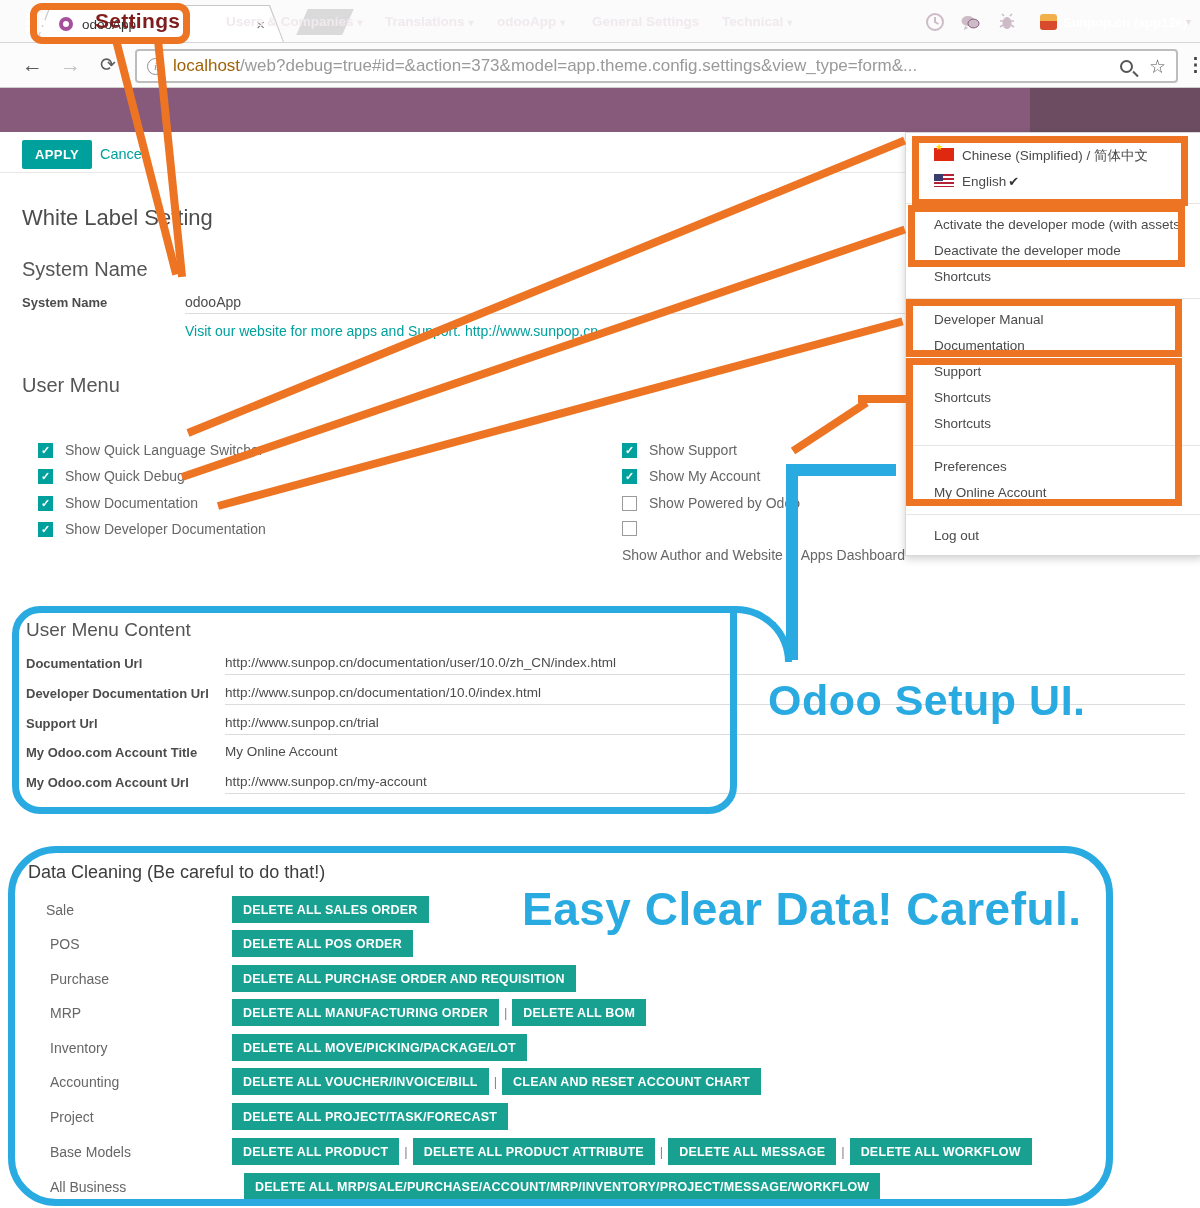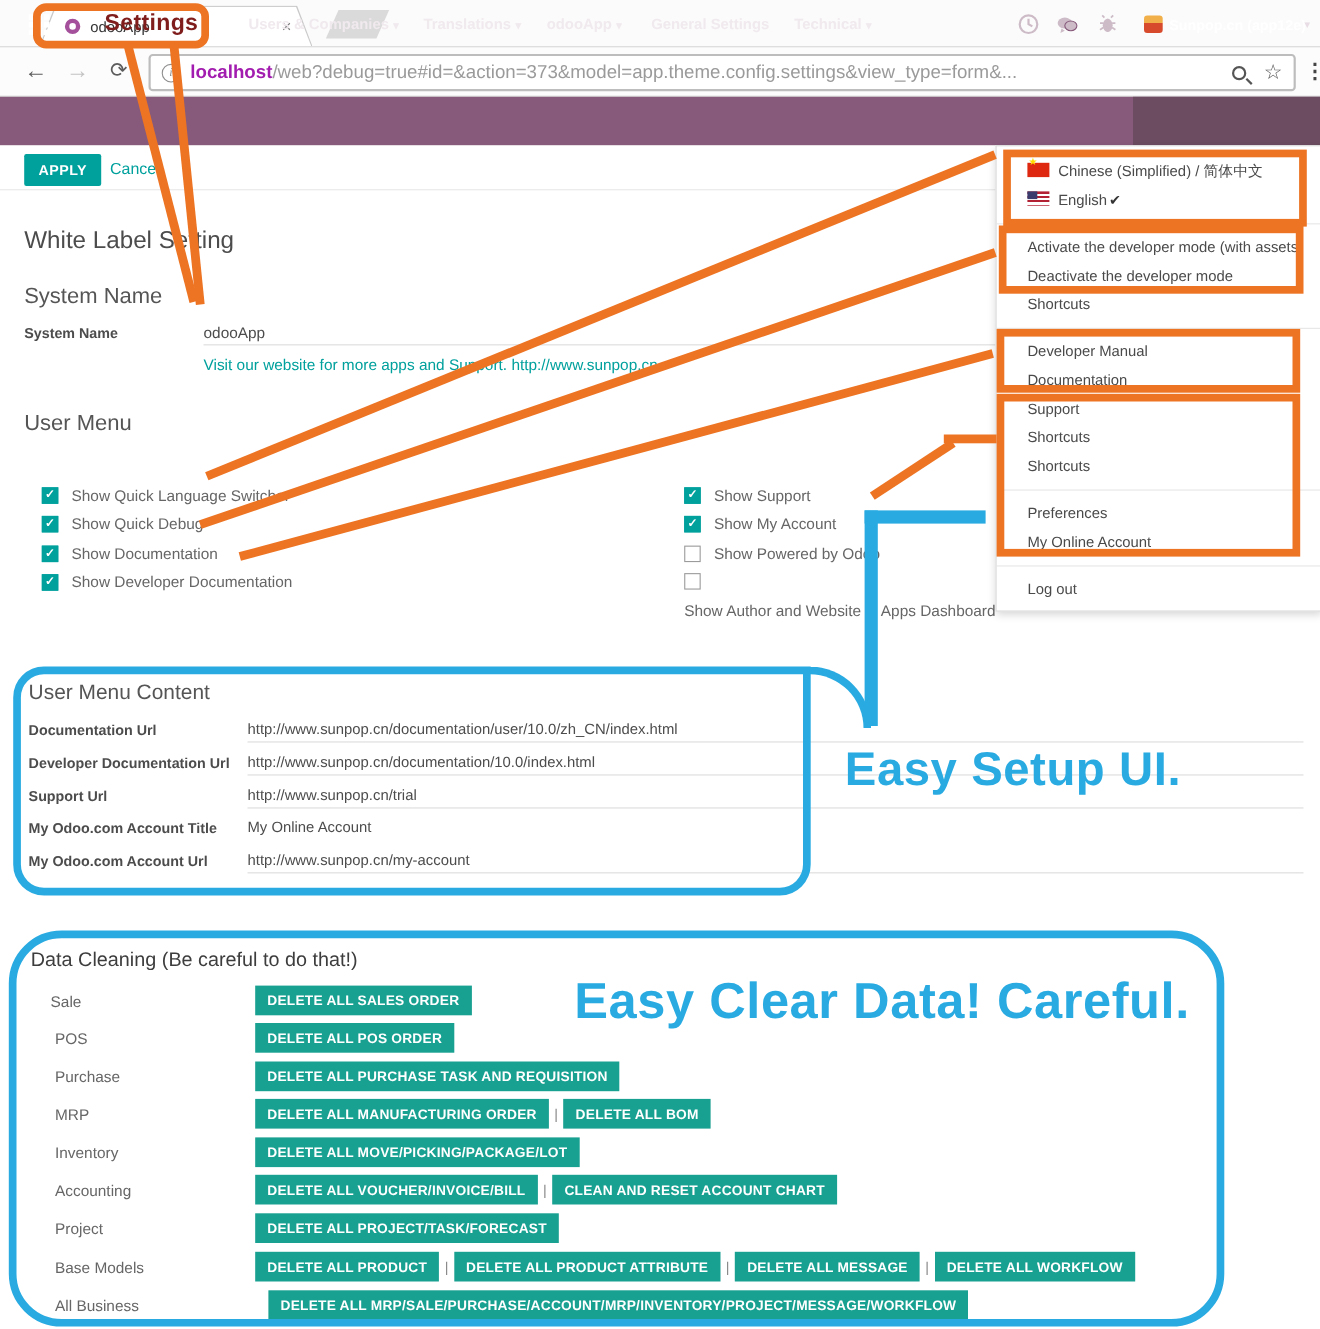--- a/index.html
+++ b/index.html
@@ -17,21 +17,21 @@
     display:flex; align-items:center; padding:0 18px 0 22px; }
   .favicon { width:14px; height:14px; border:4px solid #a4509b; border-radius:50%; background:#fff; flex:0 0 auto; }
   .tab-title { margin-left:9px; font-size:13.5px; color:#333; flex:1; }
   .tab-close { font-size:15px; color:#777; }
   .newtab { position:absolute; left:302px; top:9px; width:46px; height:26px; background:#dadada; transform:skewX(-24deg); }
   .urlrow { position:absolute; left:0; top:42px; width:1200px; height:46px; background:#fcfcfc; border-top:1px solid #d6d6d6; border-bottom:1px solid #cfcfcf; }
   .navbtn { position:absolute; top:9px; font-size:21px; color:#5c5c5c; line-height:26px; }
   .omnibox { position:absolute; left:135px; top:6px; width:1043px; height:34px; background:#fff; border:2px solid #bdbdbd; border-radius:4px; display:flex; align-items:center; padding:0 10px; }
   .info-ic { width:17px; height:17px; border:1.5px solid #8f8f8f; border-radius:50%; color:#8f8f8f; font-size:11px; text-align:center; line-height:14px; flex:0 0 auto; font-style:italic; font-family:"Liberation Serif",serif; }
   .url-text { margin-left:9px; font-size:17px; white-space:nowrap; overflow:hidden; flex:1; color:#9a9a9a; }
-  .url-text b { color:#a21caf; font-weight:bold; }
+  .url-text b { color:#a16207; font-weight:normal; }
   .mag { position:relative; width:13px; height:13px; border:2px solid #555; border-radius:50%; margin-right:16px; flex:0 0 auto; }
   .mag::after { content:""; position:absolute; width:7px; height:2px; background:#555; left:10px; top:11px; transform:rotate(45deg); }
   .star-ic { font-size:19px; color:#555; flex:0 0 auto; }
   .dots { position:absolute; left:1186px; top:10px; font-size:19px; color:#444; font-weight:bold; }
 
   
   .navbar { position:absolute; left:0; top:88px; width:1200px; height:44px; background:#875a7b; }
   .grid-ic { position:absolute; left:26px; top:13px; width:5px; height:5px; background:#fff;
     box-shadow:7px 0 #fff,14px 0 #fff,0 7px #fff,7px 7px #fff,14px 7px #fff,0 14px #fff,7px 14px #fff,14px 14px #fff; }
   .app-title { position:absolute; left:95px; top:9px; font-size:21px; color:#7f1d1d; font-weight:bold; letter-spacing:.3px; }
@@ -247,38 +247,38 @@
   <div class="umc-value" style="left:225px;top:715px;">http://www.sunpop.cn/trial</div>
   <div class="f-line" style="left:225px;top:734px;width:960px;"></div>
 
   <div class="umc-label" style="left:26px;top:745px;">My Odoo.com Account Title</div>
   <div class="umc-value" style="left:225px;top:744px;">My Online Account</div>
 
   <div class="umc-label" style="left:26px;top:775px;">My Odoo.com Account Url</div>
   <div class="umc-value" style="left:225px;top:774px;">http://www.sunpop.cn/my-account</div>
   <div class="f-line" style="left:225px;top:793px;width:960px;"></div>
 
-  <div class="big-blue" style="left:768px;top:676px;font-size:43px;">Easy Setup UI.</div>
+  <div class="big-blue" style="left:768px;top:676px;font-size:43px;">Odoo Setup UI.</div>
 
   <div class="h-sec" style="left:28px;top:862px;font-size:18px;color:#3d3d3d;">Data Cleaning (Be careful to do that!)</div>
   <div class="big-blue" style="left:522px;top:882px;font-size:46px;">Easy Clear Data! Careful.</div>
 
   <div class="dc-label" style="left:46px;top:902px;">Sale</div>
   <div class="dc-row" style="left:232px;top:896px;">
       <button class="del-btn">DELETE ALL SALES ORDER</button>
     </div>
 
   <div class="dc-label" style="left:50px;top:936px;">POS</div>
   <div class="dc-row" style="left:232px;top:930px;">
       <button class="del-btn">DELETE ALL POS ORDER</button>
     </div>
 
   <div class="dc-label" style="left:50px;top:971px;">Purchase</div>
   <div class="dc-row" style="left:232px;top:965px;">
-      <button class="del-btn">DELETE ALL PURCHASE TASK AND REQUISITION</button>
+      <button class="del-btn">DELETE ALL PURCHASE ORDER AND REQUISITION</button>
     </div>
 
   <div class="dc-label" style="left:50px;top:1005px;">MRP</div>
   <div class="dc-row" style="left:232px;top:999px;justify-content:flex-end;">
     <button class="del-btn">DELETE ALL MANUFACTURING ORDER</button>
     <span class="pipe">|</span>
     <button class="del-btn">DELETE ALL BOM</button>
   </div>
 
   <div class="dc-label" style="left:50px;top:1040px;">Inventory</div>

